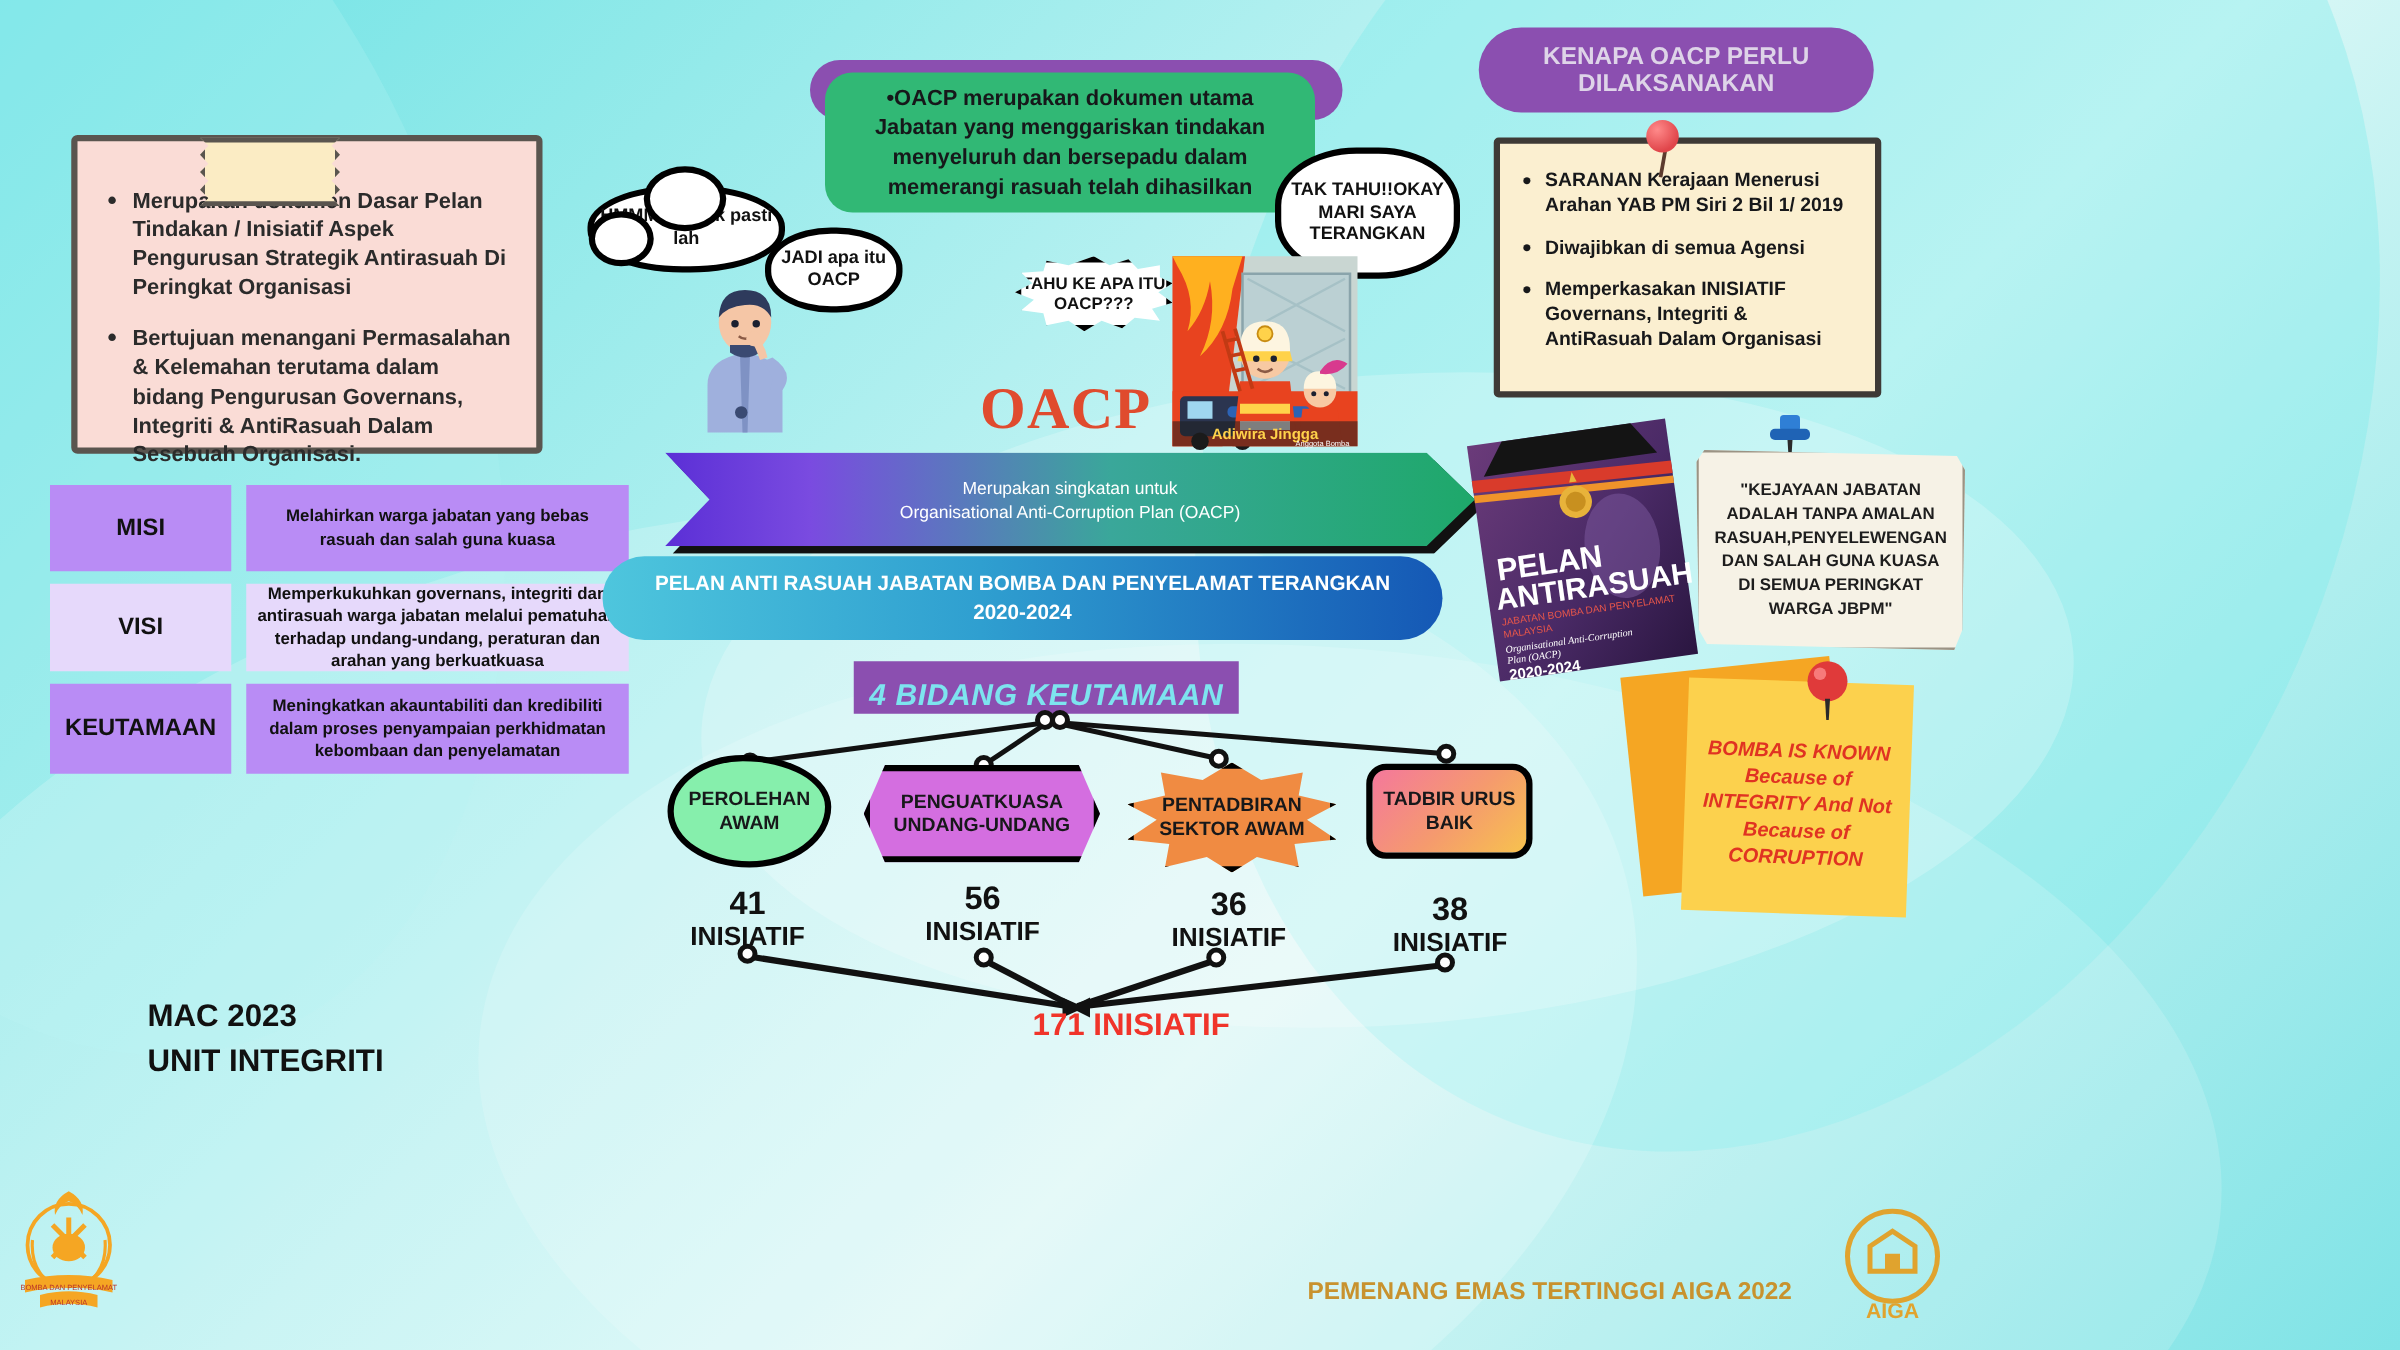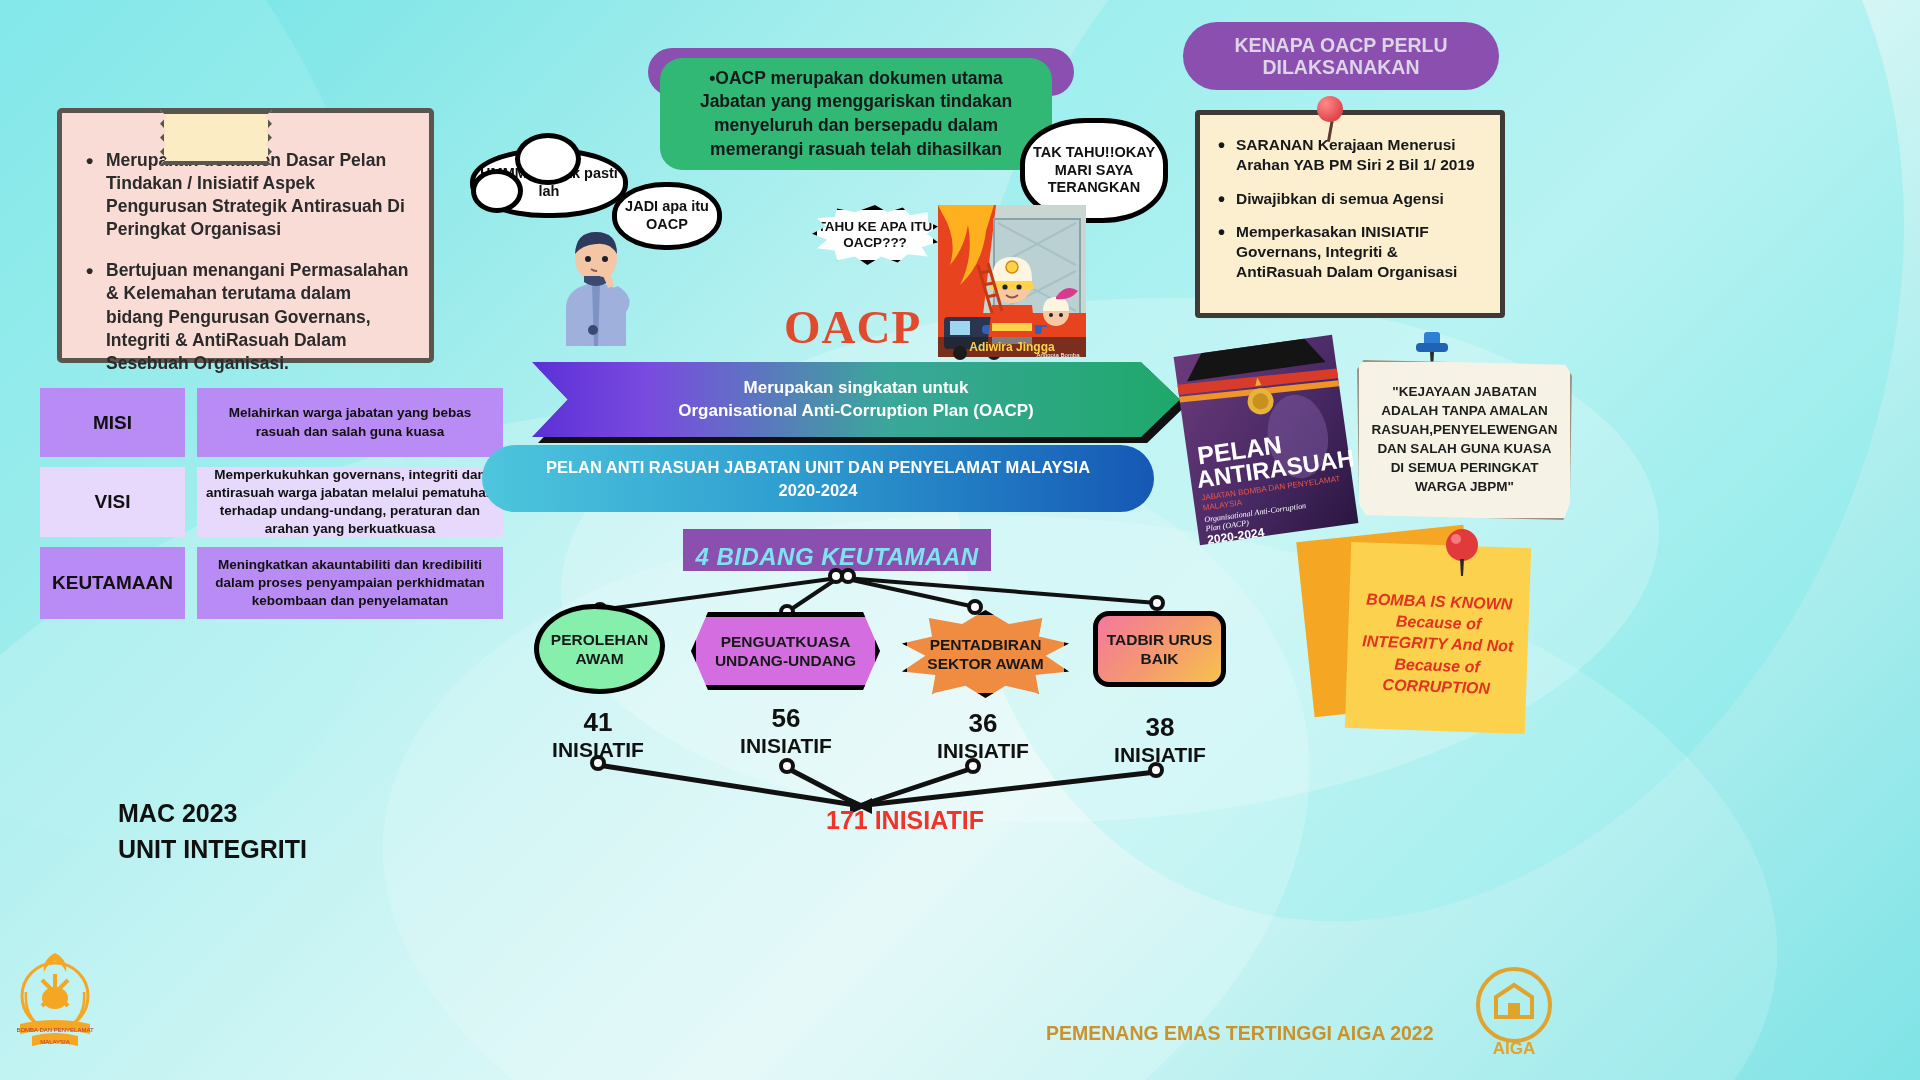--- a/index.html
+++ b/index.html
@@ -72,21 +72,21 @@
 
   
   #oacp-word { position:absolute; left:784px; top:300px; font-size:47px; font-weight:800;
       color:#e04b2e; font-family:"Liberation Serif", serif; letter-spacing:1px; }
 
   
   #arrow-banner { position:absolute; left:532px; top:362px; width:648px; height:75px;
       background:linear-gradient(90deg,#5b2fd6 0%,#7a4be0 18%,#3aa79a 55%,#1ea86a 100%);
       clip-path: polygon(0 0, 94% 0, 100% 50%, 94% 100%, 0 100%, 5.5% 50%);
       display:flex; align-items:center; justify-content:center; text-align:center; }
-  #arrow-banner .t { color:#fff; font-weight:700; font-size:17px; line-height:1.3; }
+  #arrow-banner .t { color:#fff; font-weight:400; font-size:14px; line-height:1.3; }
   #arrow-shadow { position:absolute; left:538px; top:368px; width:648px; height:75px;
       background:#111; clip-path: polygon(0 0, 94% 0, 100% 50%, 94% 100%, 0 100%, 5.5% 50%); }
 
   
   #blue-pill { position:absolute; left:482px; top:445px; width:672px; height:67px;
       background:linear-gradient(90deg,#4ec6dd 0%,#2f9fd0 45%,#1558b5 100%);
       border-radius:999px; display:flex; align-items:center; justify-content:center;
       text-align:center; color:#fff; font-weight:700; font-size:16.5px; line-height:1.35; }
 
   
@@ -258,21 +258,21 @@
   <div id="arrow-shadow"></div>
   <div id="arrow-banner">
     <div class="t">
       <span>Merupakan singkatan untuk</span><br>
       <span>Organisational Anti-Corruption Plan (OACP)</span>
     </div>
   </div>
 
   <div id="blue-pill">
     <div>
-      <span>PELAN ANTI RASUAH JABATAN UNIT DAN PENYELAMAT MALAYSIA</span><br>
+      <span>PELAN ANTI RASUAH JABATAN BOMBA DAN PENYELAMAT TERANGKAN</span><br>
       <span>2020-2024</span>
     </div>
   </div>
 
   <div class="pillhead" style="left:1183px; top:22px; width:316px; height:68px; font-size:19.5px; padding:0 18px;">KENAPA OACP PERLU DILAKSANAKAN</div>
 
   <div id="card-kenapa">
     <ul>
       <li>SARANAN Kerajaan Menerusi Arahan YAB PM Siri 2 Bil 1/ 2019</li>
       <li>Diwajibkan di semua Agensi</li>

